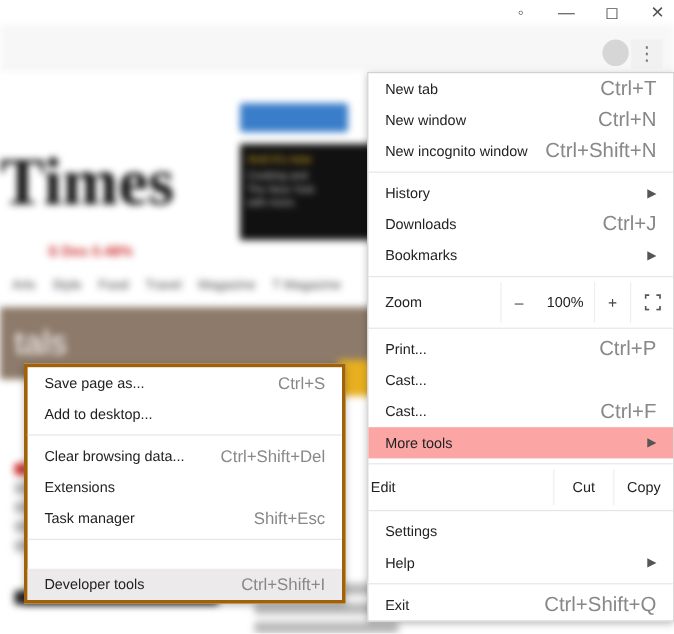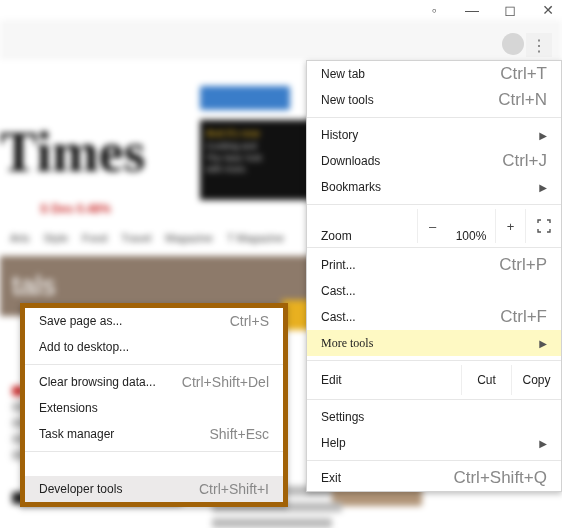--- a/index.html
+++ b/index.html
@@ -86,62 +86,61 @@
   }
   .menu .row .label { flex: 1; }
   .menu .row .shortcut { color: #888; font-size: 17px; }
   .menu .row .chev { color: #555; font-size: 10px; margin-left: 6px; }
   .menu .sep {
     height: 1px;
     background: #e6e6e6;
     margin: 4px 0;
   }
   .menu .row.highlight {
-    background: #fef9c3;
-    font-family: Liberation Serif, serif;
+    background: #fca5a5;
   }
   .menu .zoomrow {
     display: flex;
-    align-items: flex-end;
+    align-items: center;
     height: 34px;
     padding: 0 0 0 14px;
   }
   .menu .zoomrow .lbl { flex: 1; }
   .menu .zoomrow .zbtn {
     width: 30px; text-align: center; color: #444; font-size: 13px;
     border-left: 1px solid #eee; height: 100%; display:flex;align-items:center;justify-content:center;
   }
   .menu .zoomrow .zval { width: 48px; text-align: center; }
   .menu .zoomrow .fs {
     width: 36px; height: 100%;
     border-left: 1px solid #eee;
     display:flex;align-items:center;justify-content:center;
   }
   .menu .editrow {
     display: flex;
     align-items: center;
     height: 30px;
-    padding-left: 14px;
+    padding-left: 2px;
   }
   .menu .editrow .lbl { flex: 1; }
   .menu .editrow .ebtn {
     width: 50px; text-align: center;
     border-left: 1px solid #eee;
     height: 100%;
     display:flex;align-items:center;justify-content:center;
   }
 
   
   .submenu {
     position: absolute;
     top: 303px;
     left: 20px;
     width: 268px;
     background: #fff;
-    border: 5px solid #a16207;
+    border: 3px solid #a16207;
     box-shadow: 0 2px 6px rgba(0,0,0,0.25);
     font-size: 12px;
   }
   .submenu .row {
     display: flex;
     align-items: center;
     height: 26px;
     padding: 0 14px;
   }
   .submenu .row .label { flex: 1; }
@@ -206,22 +205,26 @@
 
 <div class="ext-icon"></div>
 <div class="menu-btn">⋮</div>
 
 <div class="menu">
   <div class="row">
     <span class="label">New tab</span>
     <span class="shortcut">Ctrl+T</span>
   </div>
   <div class="row">
-    <span class="label">New tools</span>
+    <span class="label">New window</span>
     <span class="shortcut">Ctrl+N</span>
+  </div>
+  <div class="row">
+    <span class="label">New incognito window</span>
+    <span class="shortcut">Ctrl+Shift+N</span>
   </div>
   <div class="sep"></div>
   <div class="row">
     <span class="label">History</span>
     <span class="chev">▶</span>
   </div>
   <div class="row">
     <span class="label">Downloads</span>
     <span class="shortcut">Ctrl+J</span>
   </div>

